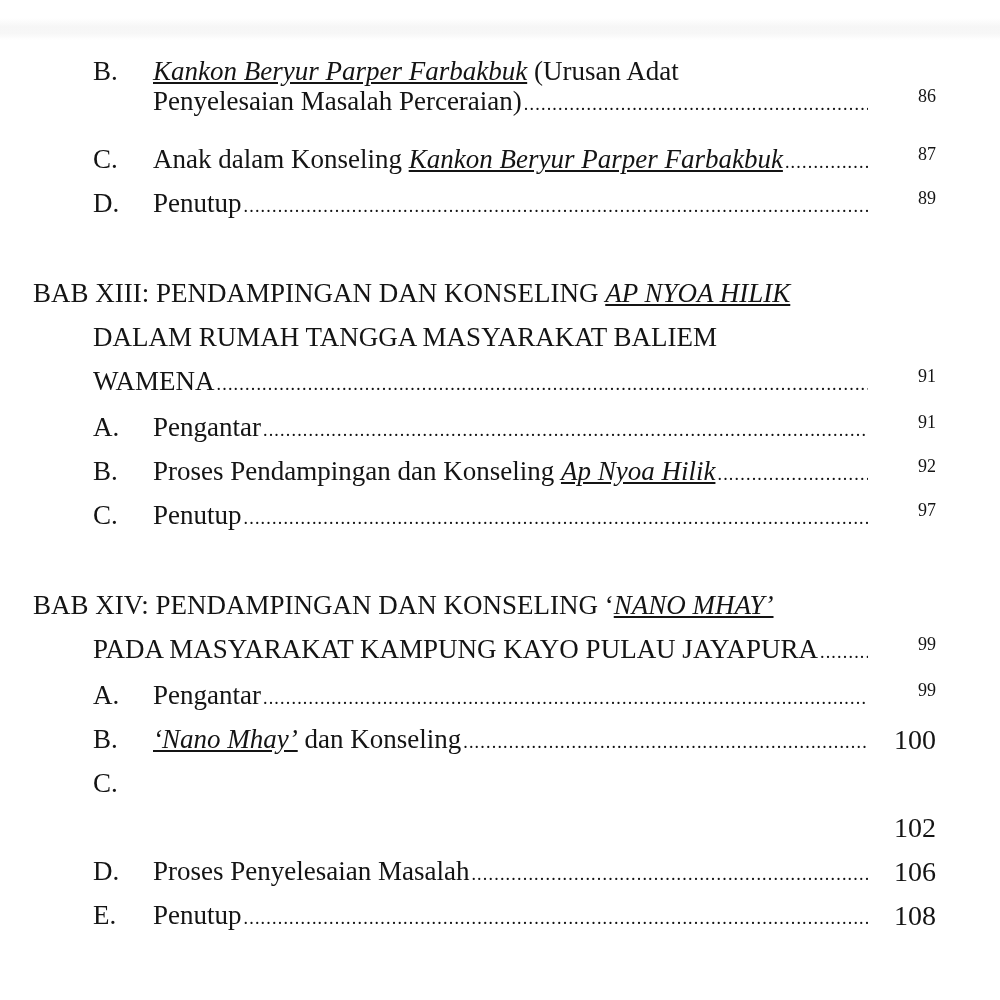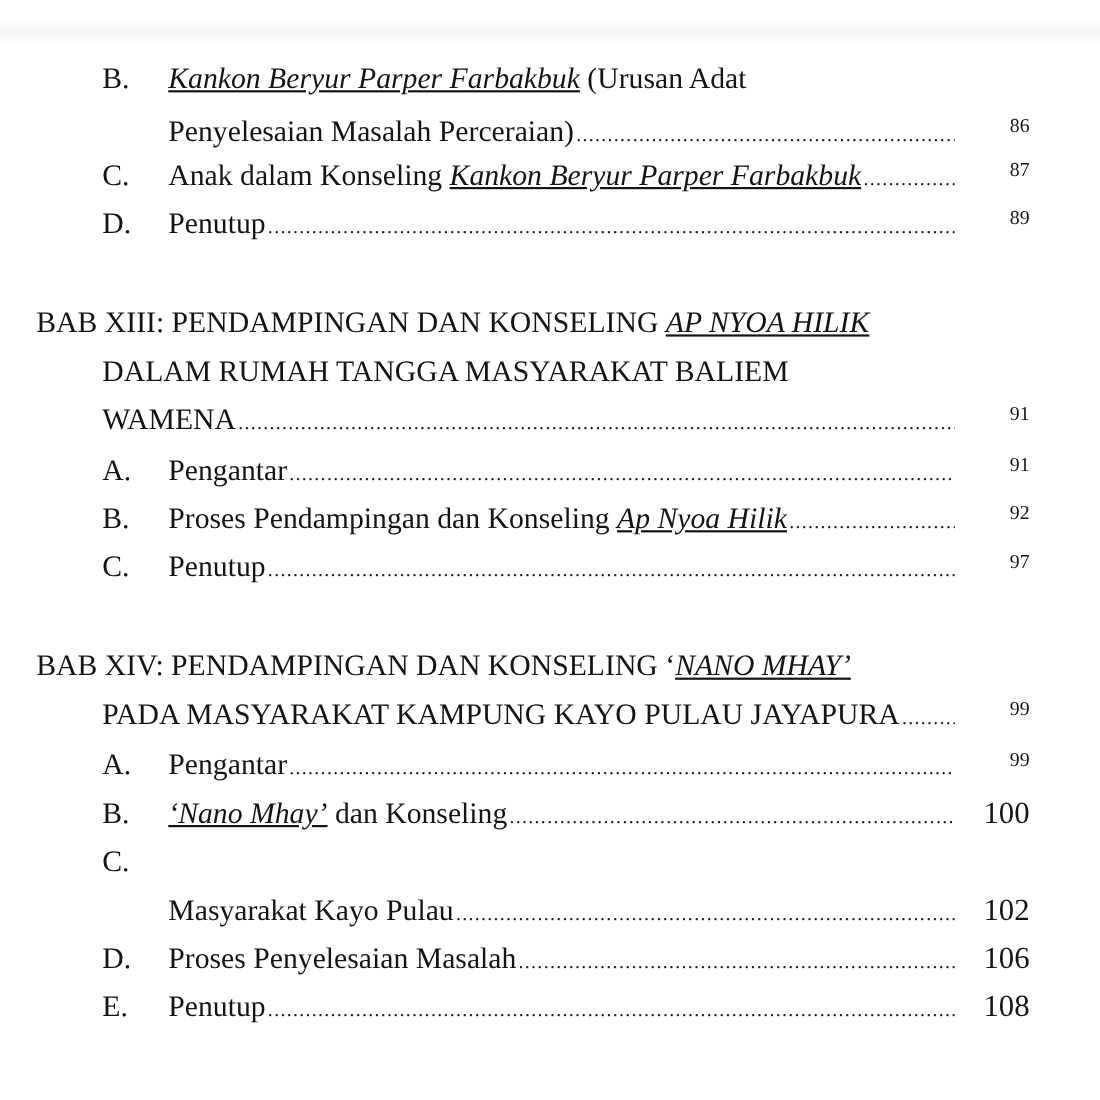--- a/index.html
+++ b/index.html
@@ -44,21 +44,21 @@
 <div class="top-fade"></div>
 
 <div class="toc">
 
   <div class="line" style="top:56px;width:1000px;">
     <span class="letter">B.</span>
     <span class="text">
         <span class="title"><i>Kankon Beryur Parper Farbakbuk</i><span> (Urusan Adat</span></span>
       </span>
   </div>
-  <div class="line" style="top:104px;width:1000px;">
+  <div class="line" style="top:86px;width:1000px;">
     <span class="text">
         <span class="title">Penyelesaian Masalah Perceraian)</span>
         <span class="dots"></span>
       </span>
     <span class="page">86</span>
   </div>
 
   <div class="line" style="top:144px;width:1000px;">
     <span class="letter">C.</span>
     <span class="text">
@@ -146,24 +146,20 @@
     <span class="text">
         <span class="title"><i>‘Nano Mhay’</i><span> dan Konseling</span></span>
         <span class="dots"></span>
       </span>
     <span class="page small">100</span>
   </div>
   <div class="line" style="top:768px;width:1000px;">
     <span class="letter">C.</span>
   </div>
   <div class="line" style="top:812px;width:1000px;">
-    <span class="text">
-        <span class="title">Masyarakat Kayo Pulau</span>
-        <span class="dots"></span>
-      </span>
     <span class="page small">102</span>
   </div>
   <div class="line" style="top:856px;width:1000px;">
     <span class="letter">D.</span>
     <span class="text">
         <span class="title">Proses Penyelesaian Masalah</span>
         <span class="dots"></span>
       </span>
     <span class="page small">106</span>
   </div>

